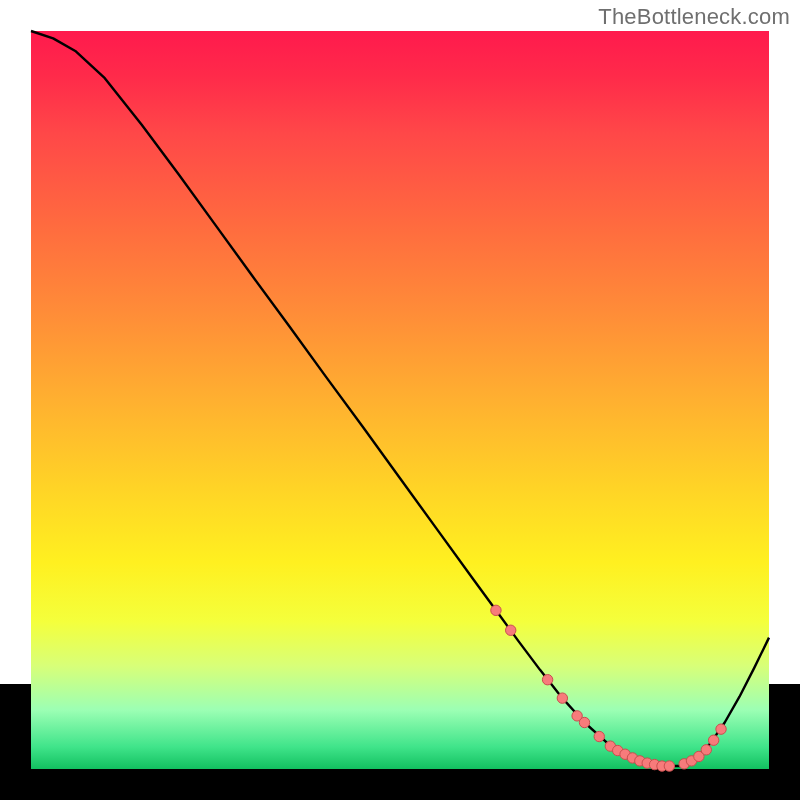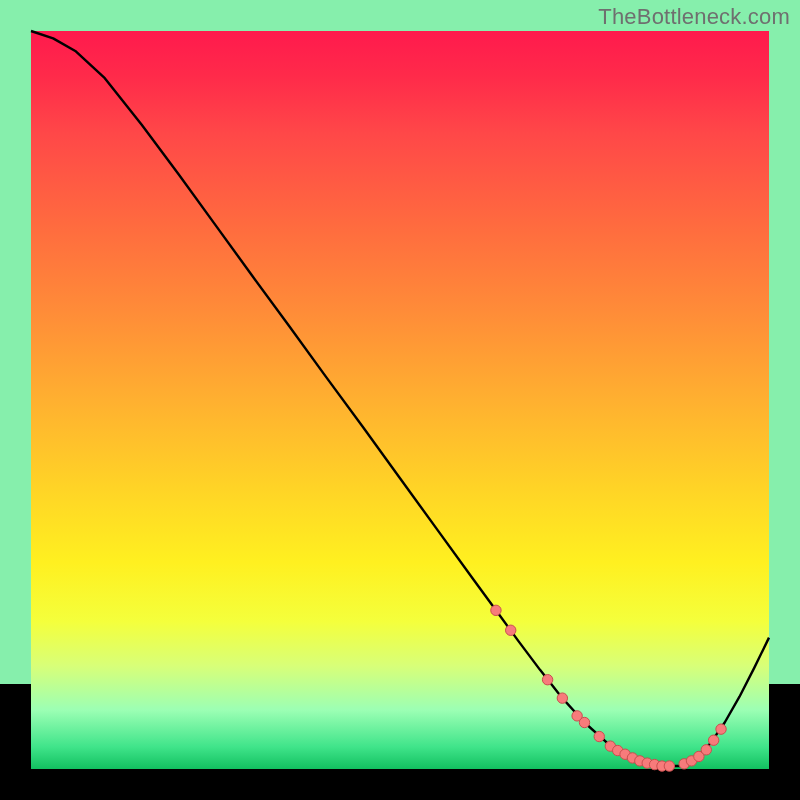--- a/index.html
+++ b/index.html
@@ -8,21 +8,21 @@
     width: 800px;
     height: 800px;
     background: #000;
     overflow: hidden;
     font-family: Arial, Helvetica, sans-serif;
   }
   .frame {
     position: relative;
     width: 800px;
     height: 684px;
-    background: #86efac;
+    background: #ffffff;
     text-align: center;
   }
   .watermark {
     position: absolute;
     top: 4px;
     right: 10px;
     color: #6f6f6f;
     font-size: 22px;
     font-weight: 500;
     letter-spacing: 0.2px;

